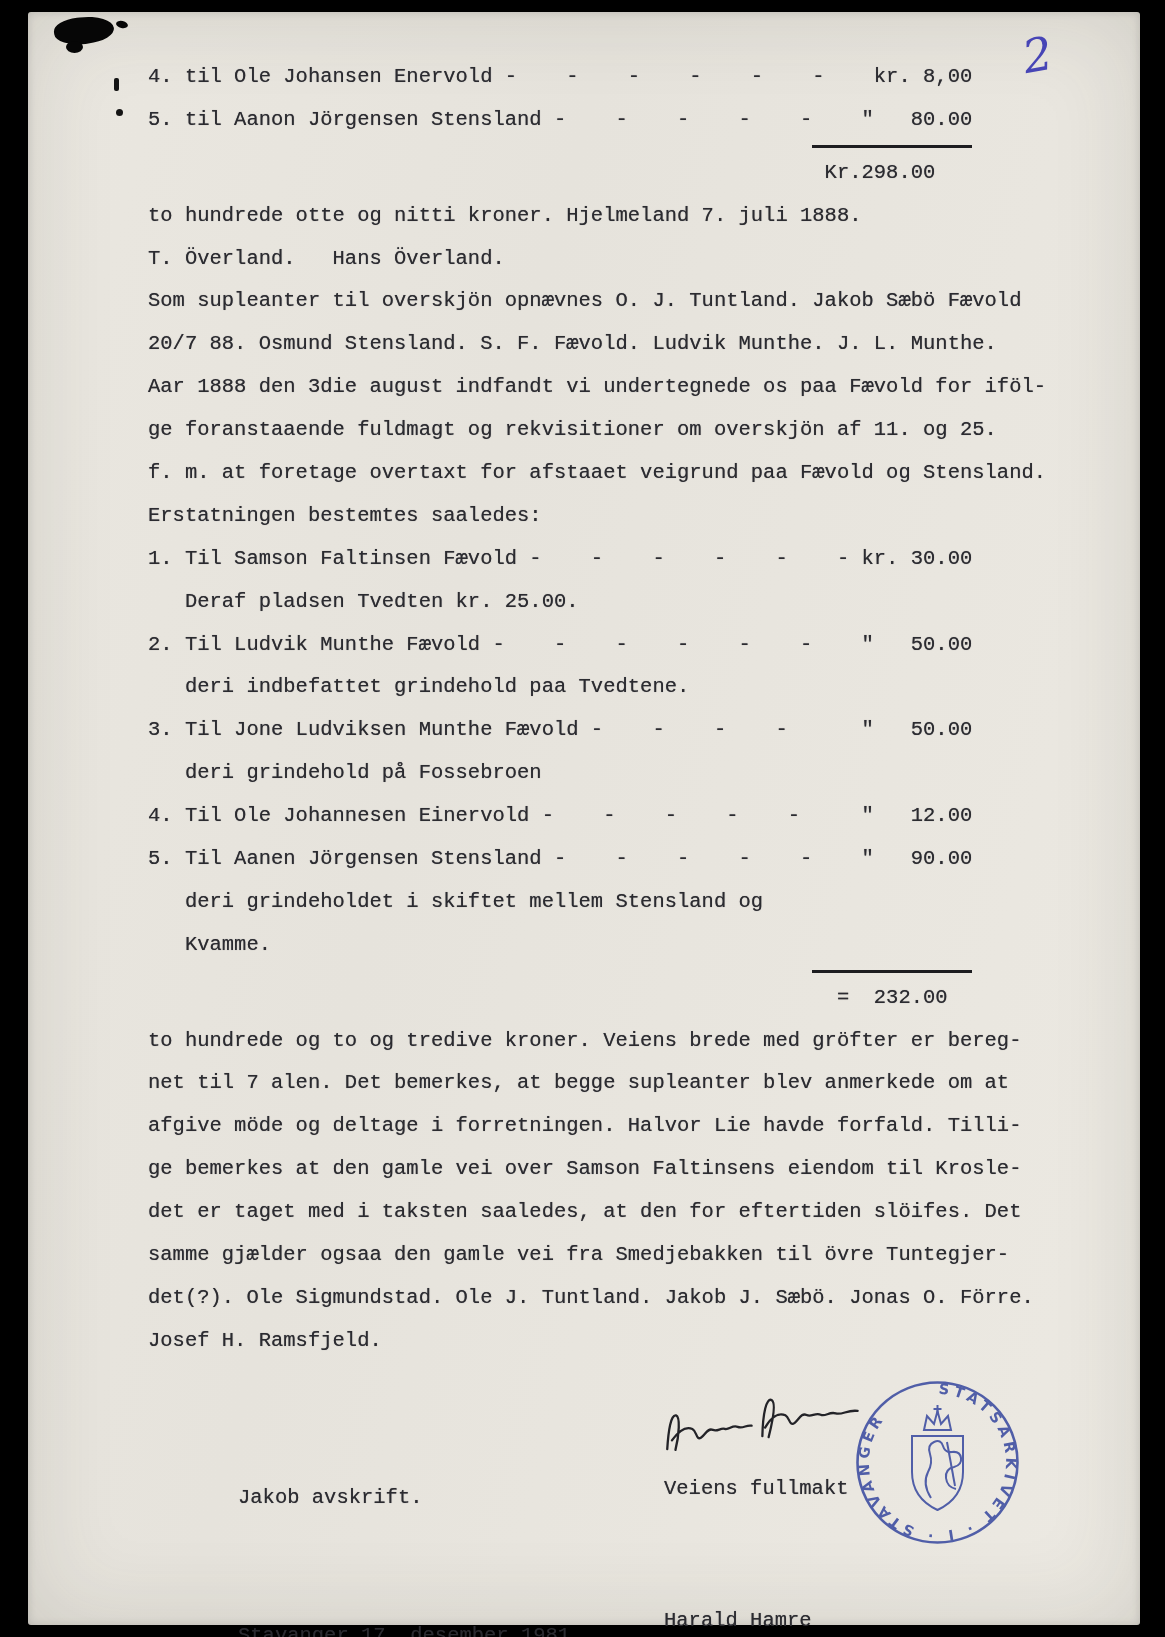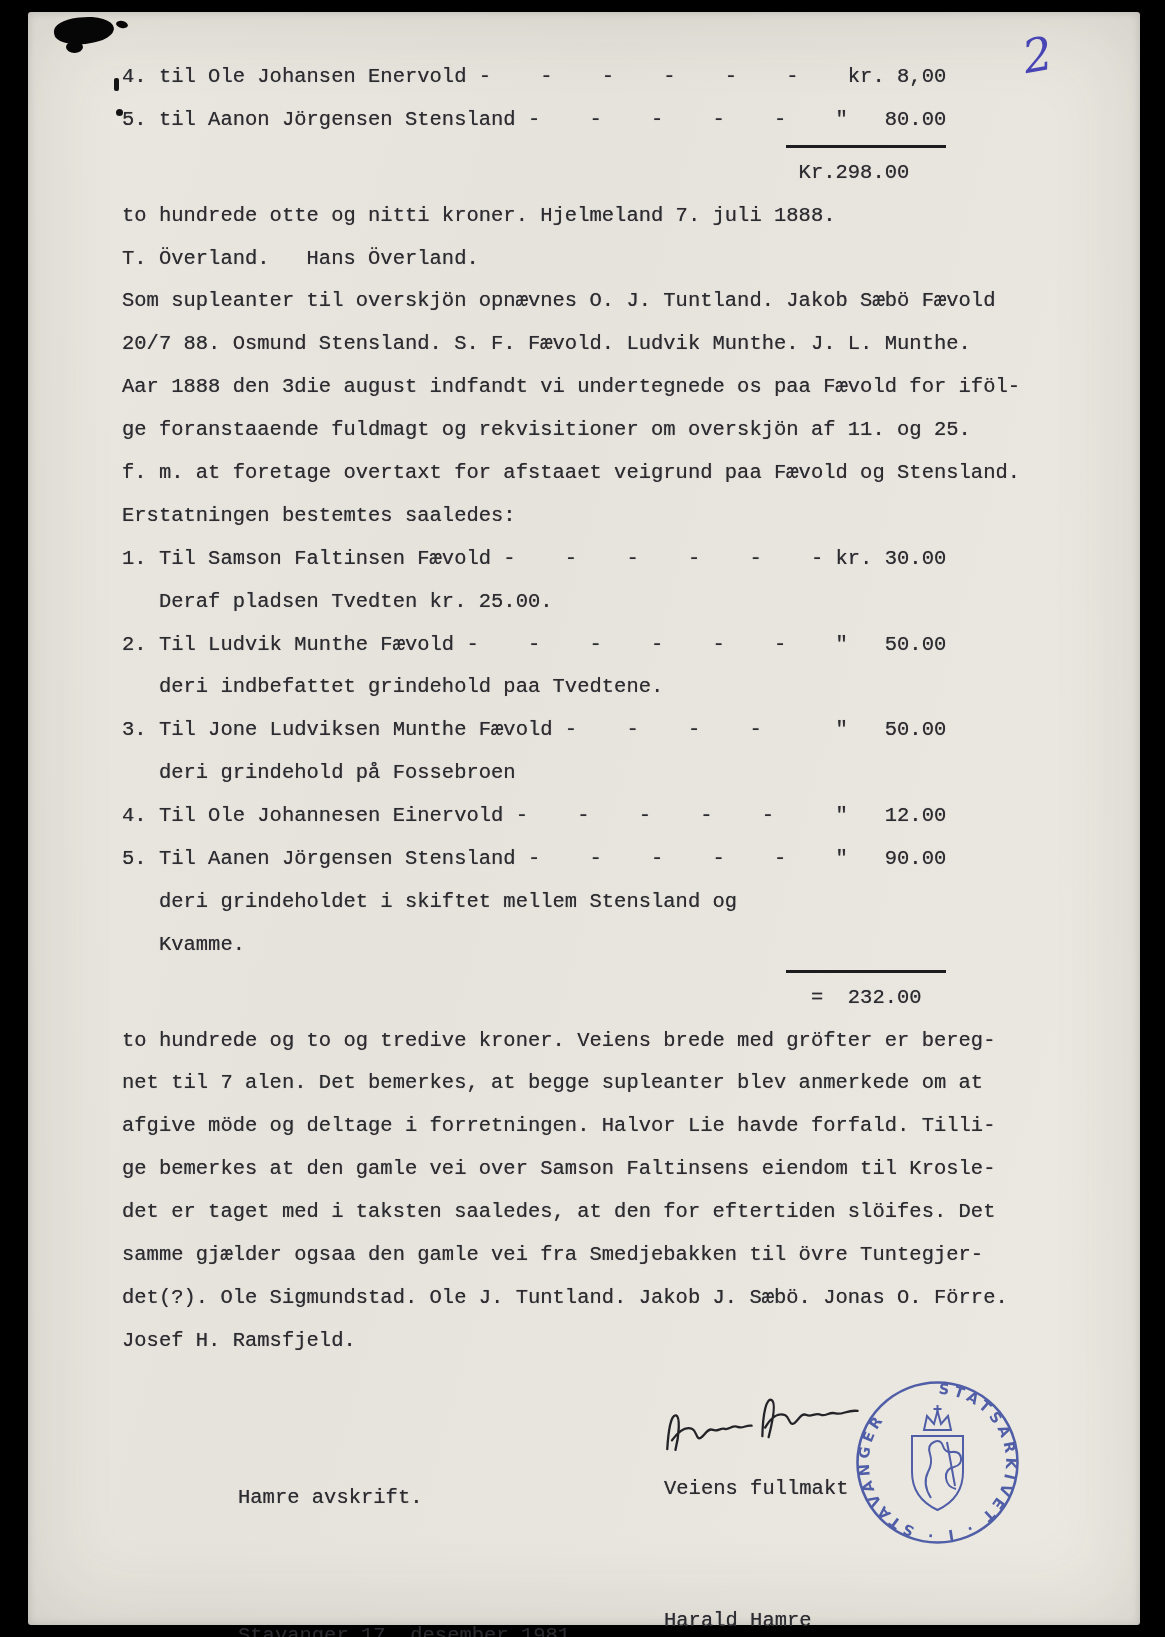--- a/index.html
+++ b/index.html
@@ -30,21 +30,21 @@
     font-size:46px;color:#4745b6;transform:rotate(-10deg);
   }
 
   .typed{
     color:#2b2b30;
     text-shadow:0 0 .7px rgba(35,35,45,.65);
     white-space:pre;
     font-size:20.5px;
   }
   .doc-lines{
-    position:absolute;left:94px;top:44px;
+    position:absolute;left:120px;top:44px;
     line-height:42.9px;
   }
   .doc-line{height:42.9px;}
   .rule-line{height:10px;position:relative;}
   .rule-line::after{
     content:"";position:absolute;left:664px;top:3px;width:160px;height:3.5px;background:#1d1d20;
   }
 
   .closing-left{
     position:absolute;left:210px;top:1371px;line-height:46px;
@@ -69,21 +69,21 @@
     <div class="artifact blob2"></div>
     <div class="artifact blob3"></div>
     <div class="artifact mark1"></div>
     <div class="artifact mark2"></div>
 
     <div class="pagenum">2</div>
 
     <div class="doc-lines typed"><div class="doc-line">4. til Ole Johansen Enervold -    -    -    -    -    -    kr. 8,00</div><div class="doc-line">5. til Aanon Jörgensen Stensland -    -    -    -    -    "   80.00</div><div class="rule-line"></div><div class="doc-line">                                                       Kr.298.00</div><div class="doc-line">to hundrede otte og nitti kroner. Hjelmeland 7. juli 1888.</div><div class="doc-line">T. Överland.   Hans Överland.</div><div class="doc-line">Som supleanter til overskjön opnævnes O. J. Tuntland. Jakob Sæbö Fævold</div><div class="doc-line">20/7 88. Osmund Stensland. S. F. Fævold. Ludvik Munthe. J. L. Munthe.</div><div class="doc-line">Aar 1888 den 3die august indfandt vi undertegnede os paa Fævold for iföl-</div><div class="doc-line">ge foranstaaende fuldmagt og rekvisitioner om overskjön af 11. og 25.</div><div class="doc-line">f. m. at foretage overtaxt for afstaaet veigrund paa Fævold og Stensland.</div><div class="doc-line">Erstatningen bestemtes saaledes:</div><div class="doc-line">1. Til Samson Faltinsen Fævold -    -    -    -    -    - kr. 30.00</div><div class="doc-line">   Deraf pladsen Tvedten kr. 25.00.</div><div class="doc-line">2. Til Ludvik Munthe Fævold -    -    -    -    -    -    "   50.00</div><div class="doc-line">   deri indbefattet grindehold paa Tvedtene.</div><div class="doc-line">3. Til Jone Ludviksen Munthe Fævold -    -    -    -      "   50.00</div><div class="doc-line">   deri grindehold på Fossebroen</div><div class="doc-line">4. Til Ole Johannesen Einervold -    -    -    -    -     "   12.00</div><div class="doc-line">5. Til Aanen Jörgensen Stensland -    -    -    -    -    "   90.00</div><div class="doc-line">   deri grindeholdet i skiftet mellem Stensland og</div><div class="doc-line">   Kvamme.</div><div class="rule-line"></div><div class="doc-line">                                                        =  232.00</div><div class="doc-line">to hundrede og to og tredive kroner. Veiens brede med gröfter er bereg-</div><div class="doc-line">net til 7 alen. Det bemerkes, at begge supleanter blev anmerkede om at</div><div class="doc-line">afgive möde og deltage i forretningen. Halvor Lie havde forfald. Tilli-</div><div class="doc-line">ge bemerkes at den gamle vei over Samson Faltinsens eiendom til Krosle-</div><div class="doc-line">det er taget med i taksten saaledes, at den for eftertiden slöifes. Det</div><div class="doc-line">samme gjælder ogsaa den gamle vei fra Smedjebakken til övre Tuntegjer-</div><div class="doc-line">det(?). Ole Sigmundstad. Ole J. Tuntland. Jakob J. Sæbö. Jonas O. Förre.</div><div class="doc-line">Josef H. Ramsfjeld.</div></div>
 
     <div class="closing-left typed">
-      <div>Hamre avskrift.</div>
+      <div>Jakob avskrift.</div>
       <div>Stavanger 17. desember 1981</div>
     </div>
 
     <div class="sig-block typed">
       <div>Veiens fullmakt</div>
       <div>Harald Hamre</div>
       
     </div>
 
     <svg class="signature" width="212" height="66" viewBox="0 0 212 66" aria-label="Harald Hamre">

